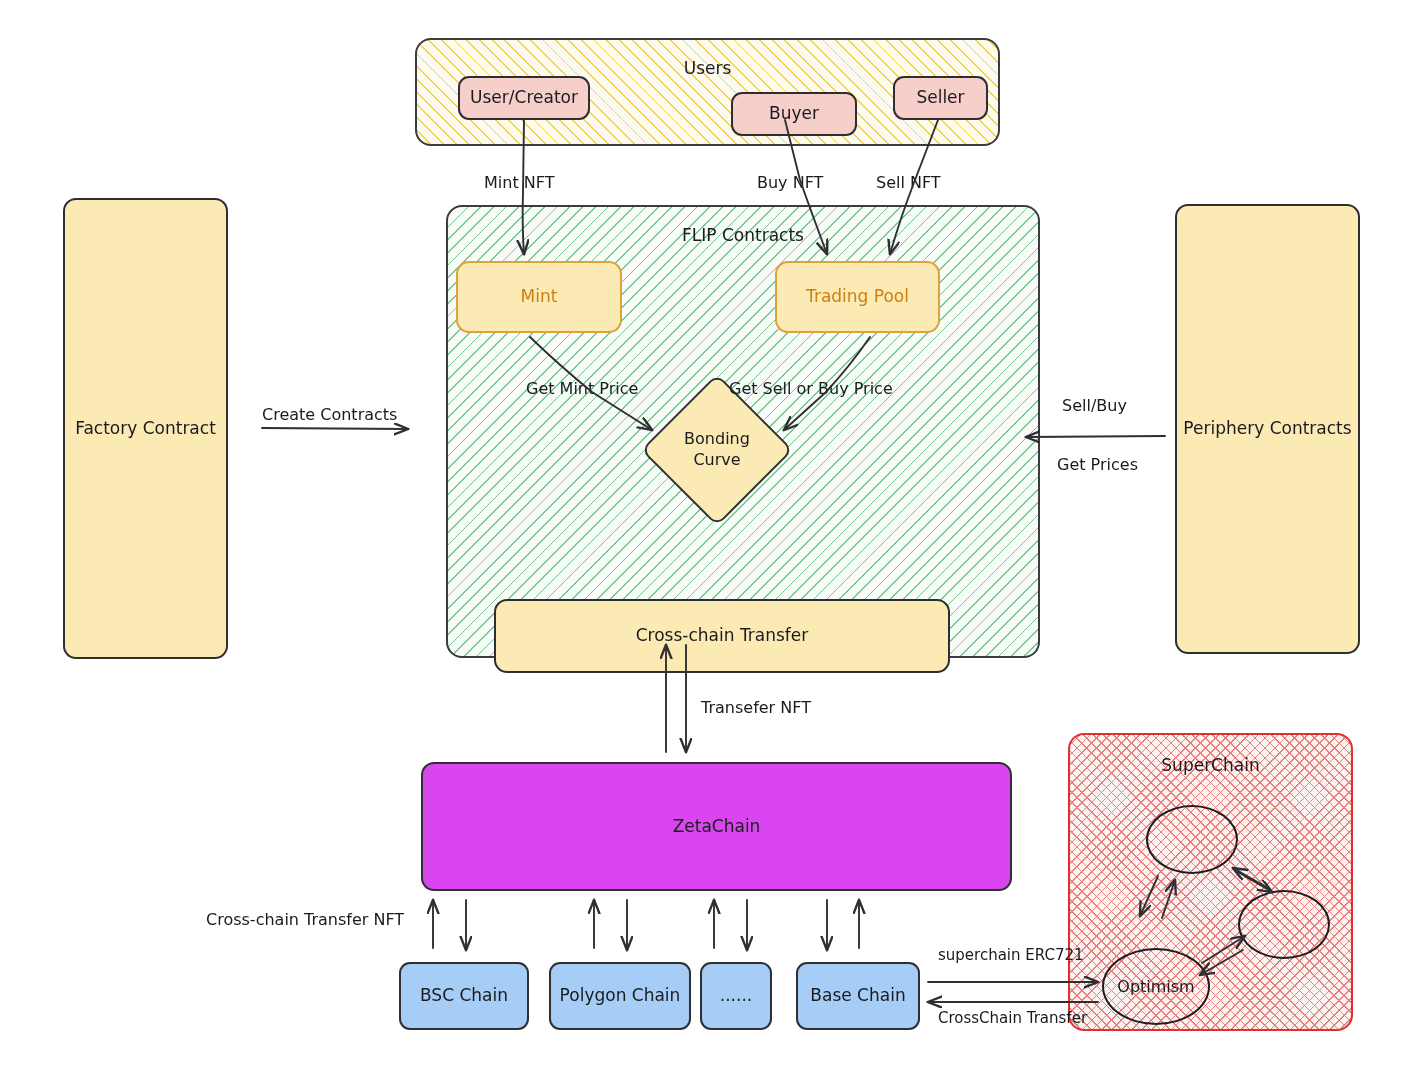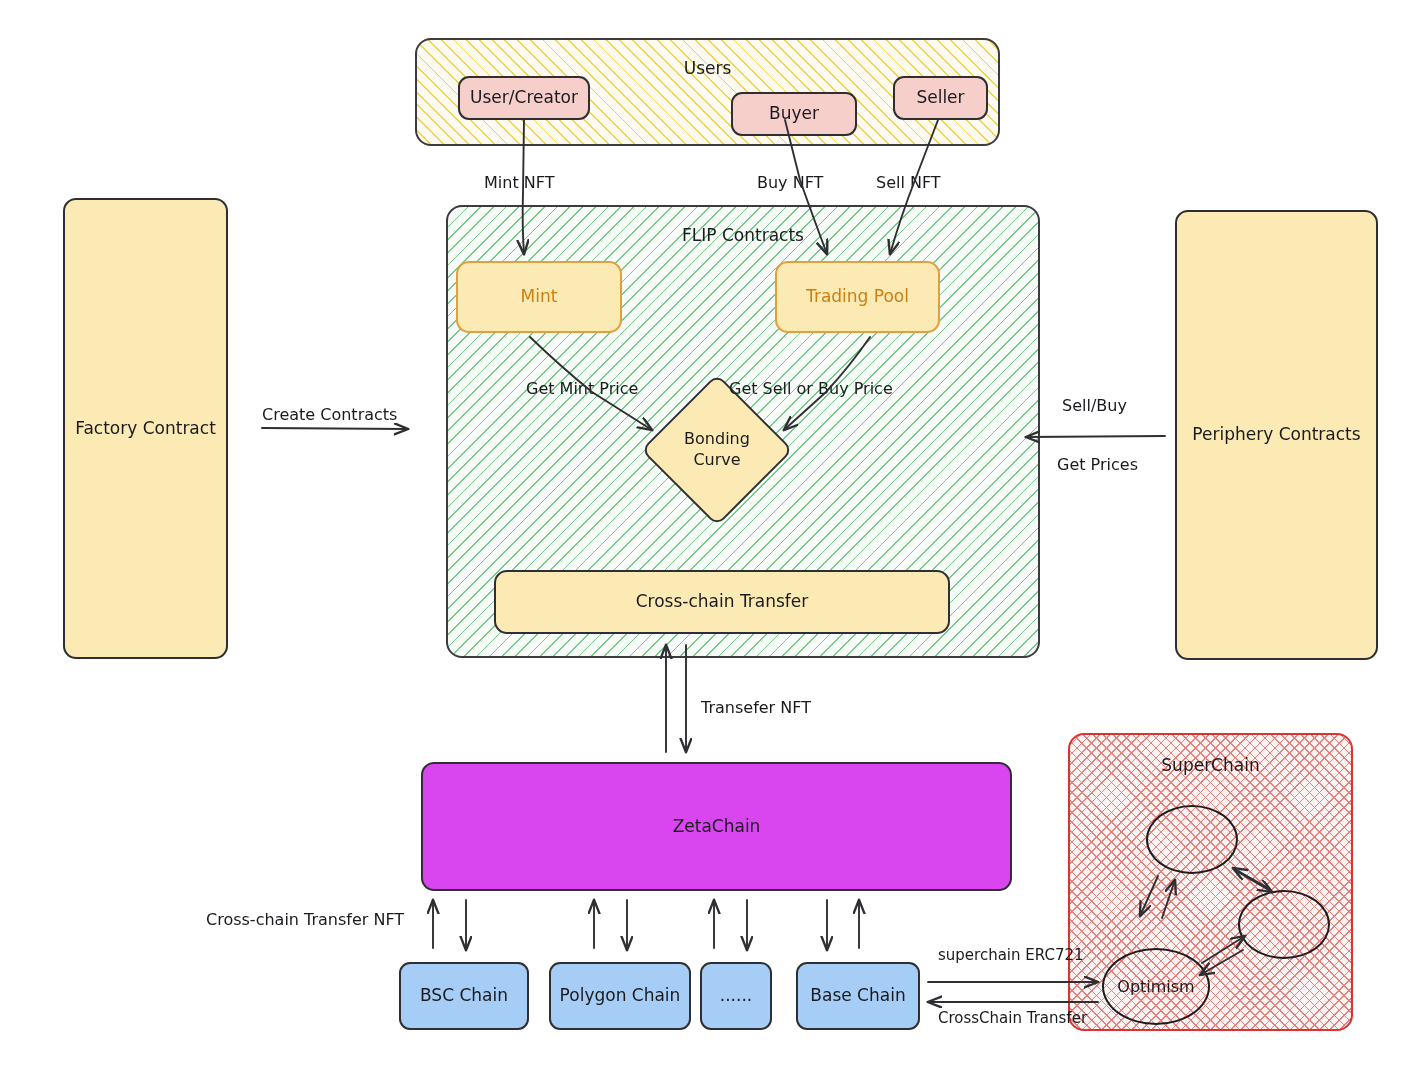--- a/index.html
+++ b/index.html
@@ -183,25 +183,25 @@
   <div class="diamond-wrap" style="left:663px; top:396px; width:108px; height:108px;">
     <div class="diamond-shape"></div>
     <div class="diamond-label">
       <span>
         <span>Bonding</span><br>
         <span>Curve</span>
       </span>
     </div>
   </div>
 
-  <div class="node box-yellow" style="left:494px; top:570px; width:456px; height:64px;">Cross-chain Transfer</div>
+  <div class="node box-yellow" style="left:494px; top:599px; width:456px; height:74px;">Cross-chain Transfer</div>
 
   <div class="node box-yellow" style="left:63px; top:198px; width:165px; height:461px;">Factory Contract</div>
 
-  <div class="node box-yellow" style="left:1175px; top:210px; width:203px; height:450px;">Periphery Contracts</div>
+  <div class="node box-yellow" style="left:1175px; top:204px; width:185px; height:450px;">Periphery Contracts</div>
 
   <div class="node box-green" style="left:421px; top:762px; width:591px; height:129px;">ZetaChain</div>
 
   <div class="node box-blue" style="left:399px; top:962px; width:130px; height:68px;">BSC Chain</div>
 
   <div class="node box-blue" style="left:549px; top:962px; width:142px; height:68px;">Polygon Chain</div>
 
   <div class="node box-blue" style="left:700px; top:962px; width:72px; height:68px;">......</div>
 
   <div class="node box-blue" style="left:796px; top:962px; width:124px; height:68px;">Base Chain</div>

